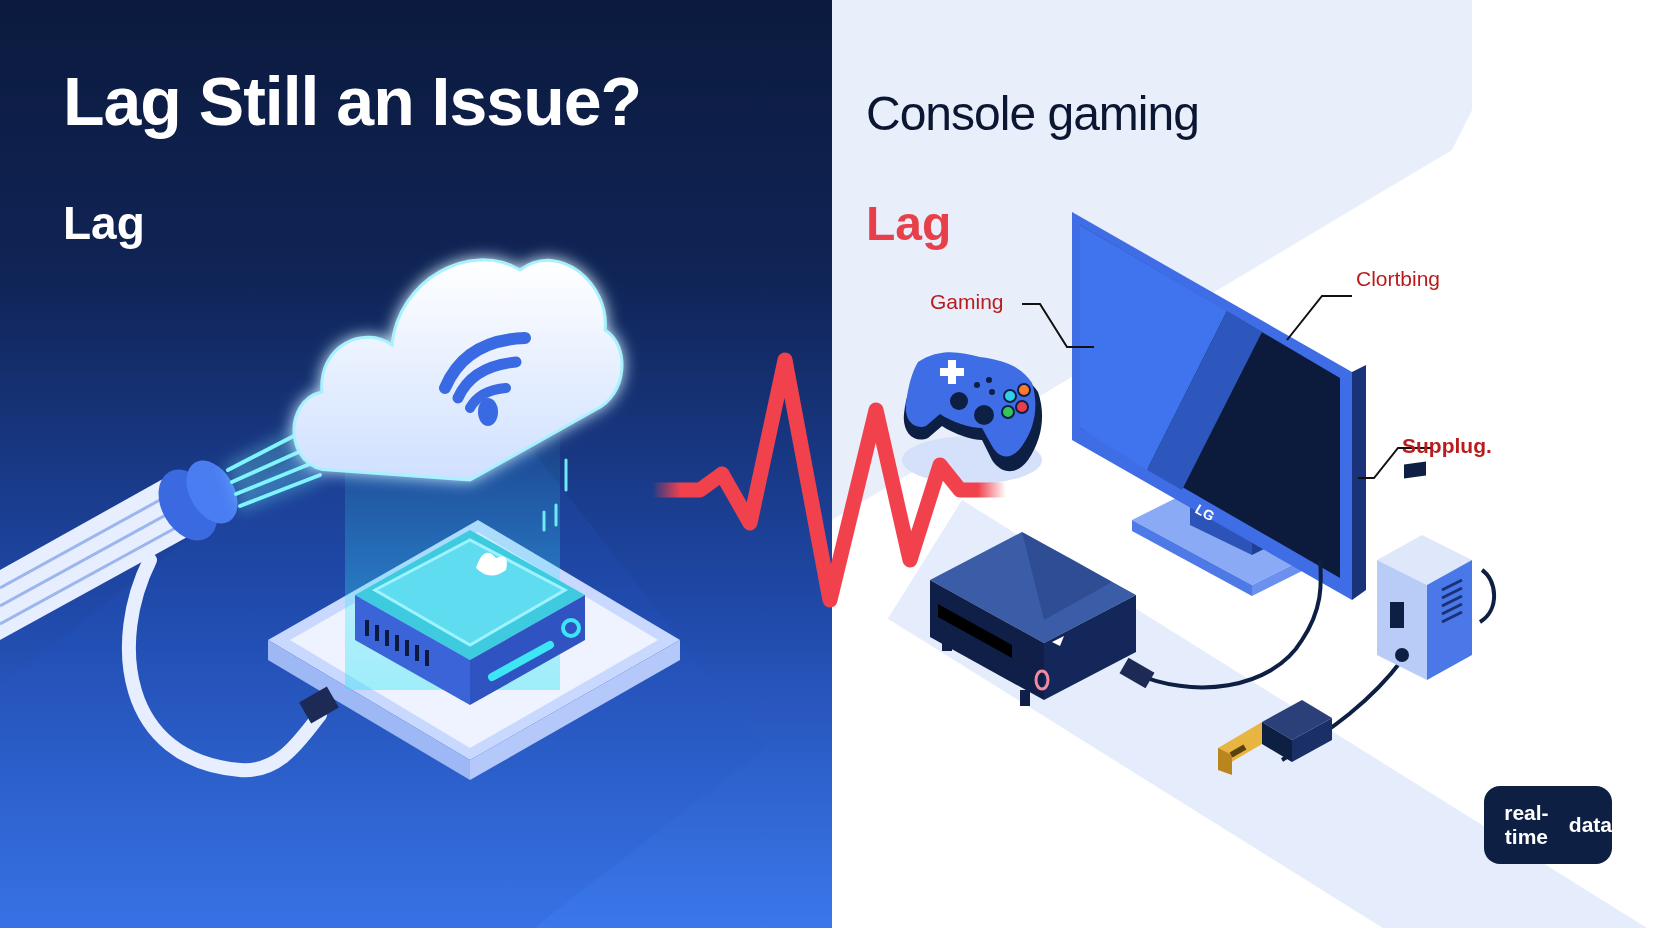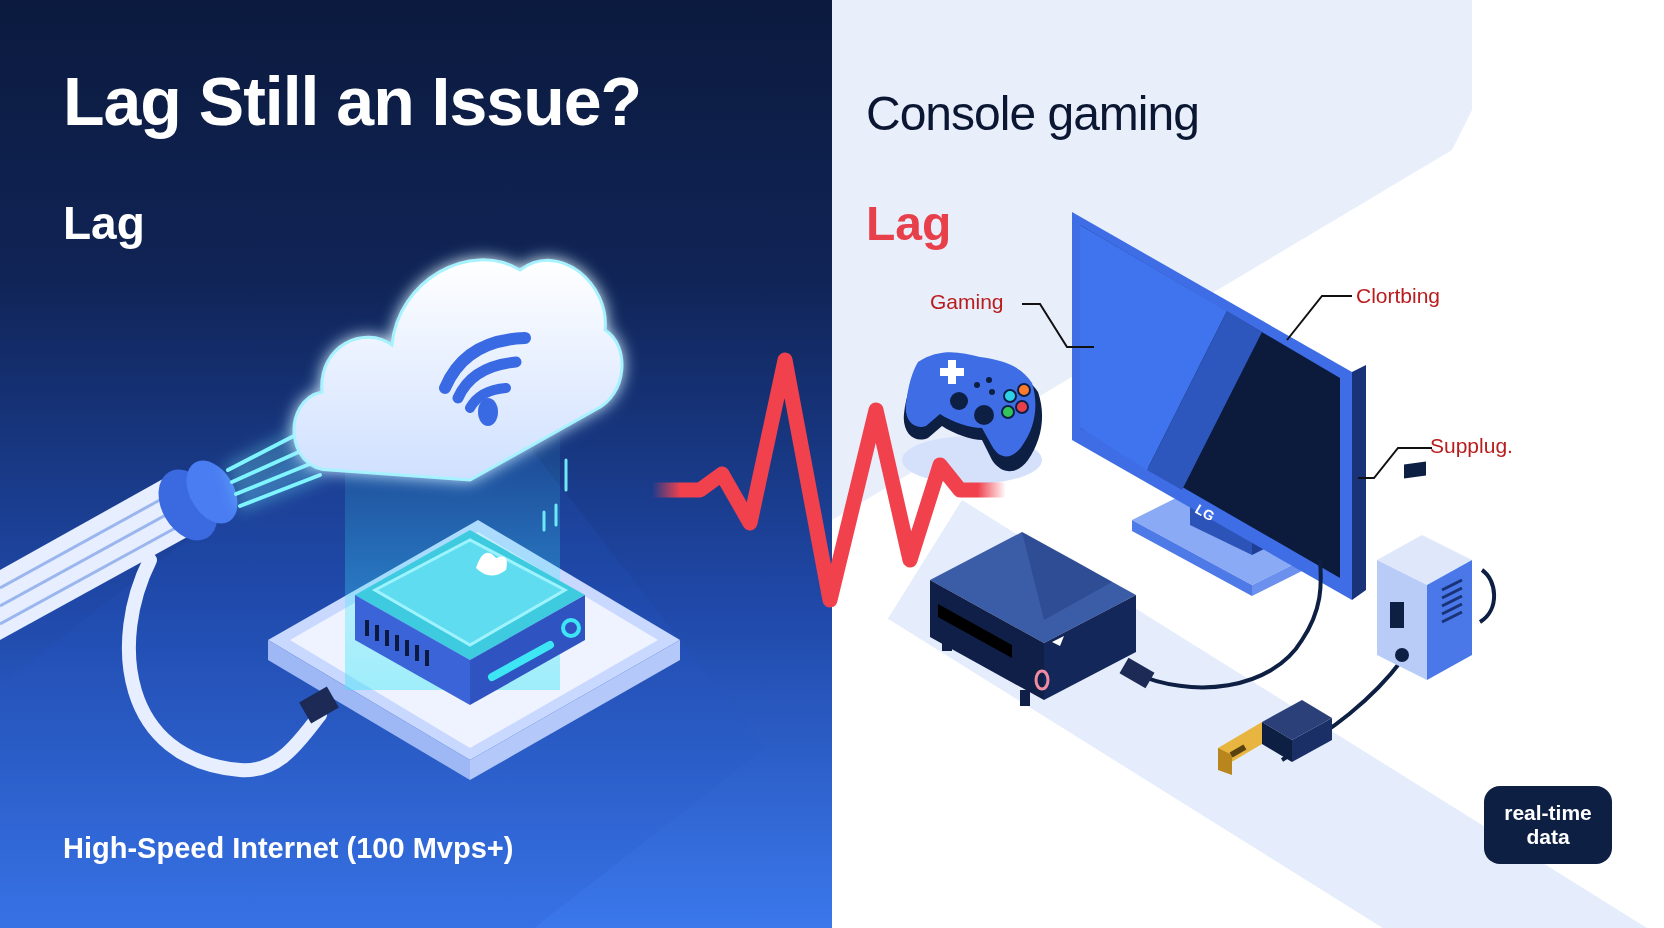--- a/index.html
+++ b/index.html
@@ -57,21 +57,21 @@
   .callout {
     position: absolute; color: #b91c1c; font-size: 21px; white-space: nowrap;
   }
   .latency {
     position: absolute; left: 54px; top: 790px; color: #0b1632;
     font-size: 31px; font-weight: 700; line-height: 39px;
   }
   .rt-badge {
     position: absolute; left: 652px; top: 786px; width: 128px; height: 78px;
     background: #0e1f44; border-radius: 16px; color: #ffffff;
-    display: flex; flex-direction: column; align-items: center; justify-content: center;
+    display: flex; flex-direction: row; align-items: center; justify-content: center;
     font-size: 21px; font-weight: 700; line-height: 24px; text-align: center;
   }
   .source {
     position: absolute; left: 440px; top: 882px; color: #1a1a1a;
     font-size: 20px; white-space: nowrap;
   }
 
   svg { position: absolute; overflow: visible; }
 </style>
 </head>
@@ -166,21 +166,20 @@
         <path d="M470 408 q10 -18 36 -20" stroke-width="10"></path>
         <ellipse cx="488" cy="412" rx="10" ry="14" fill="#3a6ae3" stroke="none"></ellipse>
       </g>
       <g stroke="#6fe9f7" stroke-width="3" stroke-linecap="round">
         <line x1="566" y1="460" x2="566" y2="490"></line>
         <line x1="556" y1="505" x2="556" y2="525"></line>
         <line x1="544" y1="512" x2="544" y2="530"></line>
       </g>
     </svg>
 
-    <div class="left-caption">High-Speed Internet (100 Mvps+)</div>
   </div>
 
   <div class="right-panel">
     <div class="right-floor"></div>
     <div class="right-shape"></div>
 
     <div class="right-title">Console gaming</div>
     <div class="right-sub">Lag</div>
 
     <svg width="832" height="928" style="left:0;top:0;" viewBox="0 0 832 928">
@@ -261,22 +260,22 @@
         <polygon points="430,722 470,700 500,718 460,740" fill="#2b3f78"></polygon>
         <polygon points="430,722 460,740 460,762 430,744" fill="#0e1f44"></polygon>
         <polygon points="460,740 500,718 500,740 460,762" fill="#1a2f66"></polygon>
         <polygon points="386,748 430,722 430,744 386,770" fill="#e8b640"></polygon>
         <polygon points="386,748 400,755 400,775 386,770" fill="#b8861c"></polygon>
         <rect x="398" y="748" width="16" height="6" fill="#5a4210" transform="rotate(-30 406 751)"></rect>
       </g>
     </svg>
 
     <div class="callout" style="left:98px;top:290px;">Gaming</div>
-    <div class="callout" style="left:524px;top:284px;">Clortbing</div>
-    <div class="callout" style="left:598px;top:434px;">Supplug.</div>
+    <div class="callout" style="left:524px;top:267px;">Clortbing</div>
+    <div class="callout" style="left:570px;top:434px;font-weight:bold;">Supplug.</div>
 
     <div class="latency">
     </div>
 
     <div class="rt-badge">
       <span>real-time</span>
       <span>data</span>
     </div>
 
   </div>

